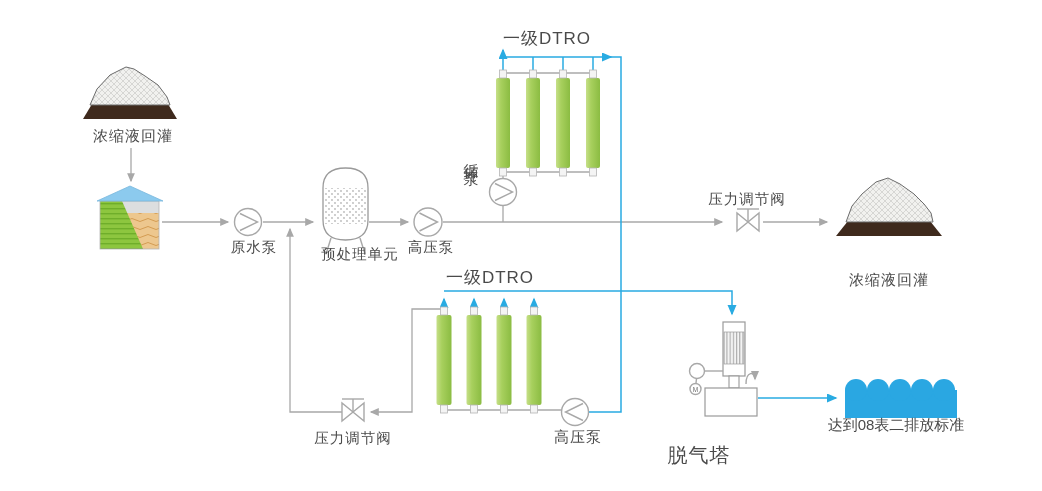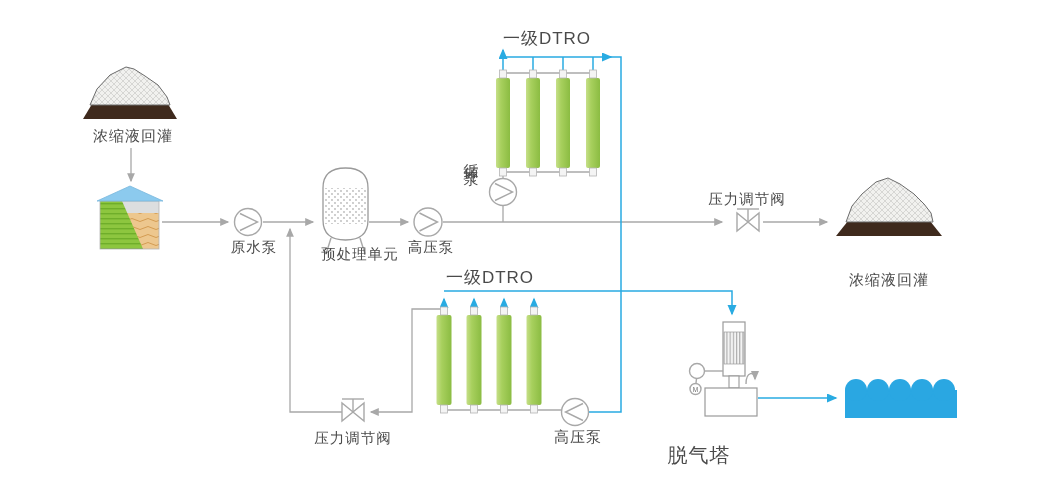--- a/index.html
+++ b/index.html
@@ -218,14 +218,15 @@
 <div class="lbl" style="left:360px;top:245px">预处理单元</div>
 <div class="lbl" style="left:431px;top:238px">高压泵</div>
 <div class="lbl lbl-vert" style="left:461px;top:152px">循环泵</div>
 <div class="lbl lbl-big" style="left:547px;top:27px">一级DTRO</div>
 <div class="lbl" style="left:747px;top:190px">压力调节阀</div>
 <div class="lbl" style="left:889px;top:271px;font-size:15px">浓缩液回灌</div>
 <div class="lbl lbl-big" style="left:490px;top:266px">一级DTRO</div>
 <div class="lbl" style="left:353px;top:429px">压力调节阀</div>
 <div class="lbl" style="left:578px;top:428px;font-size:15px">高压泵</div>
 <div class="lbl" style="left:699px;top:442px;font-size:20px">脱气塔</div>
+<div class="lbl" style="left:896px;top:416px;font-size:15px;letter-spacing:0">达到08表二排放标准</div>
 
 </div>
 
 </body></html>

